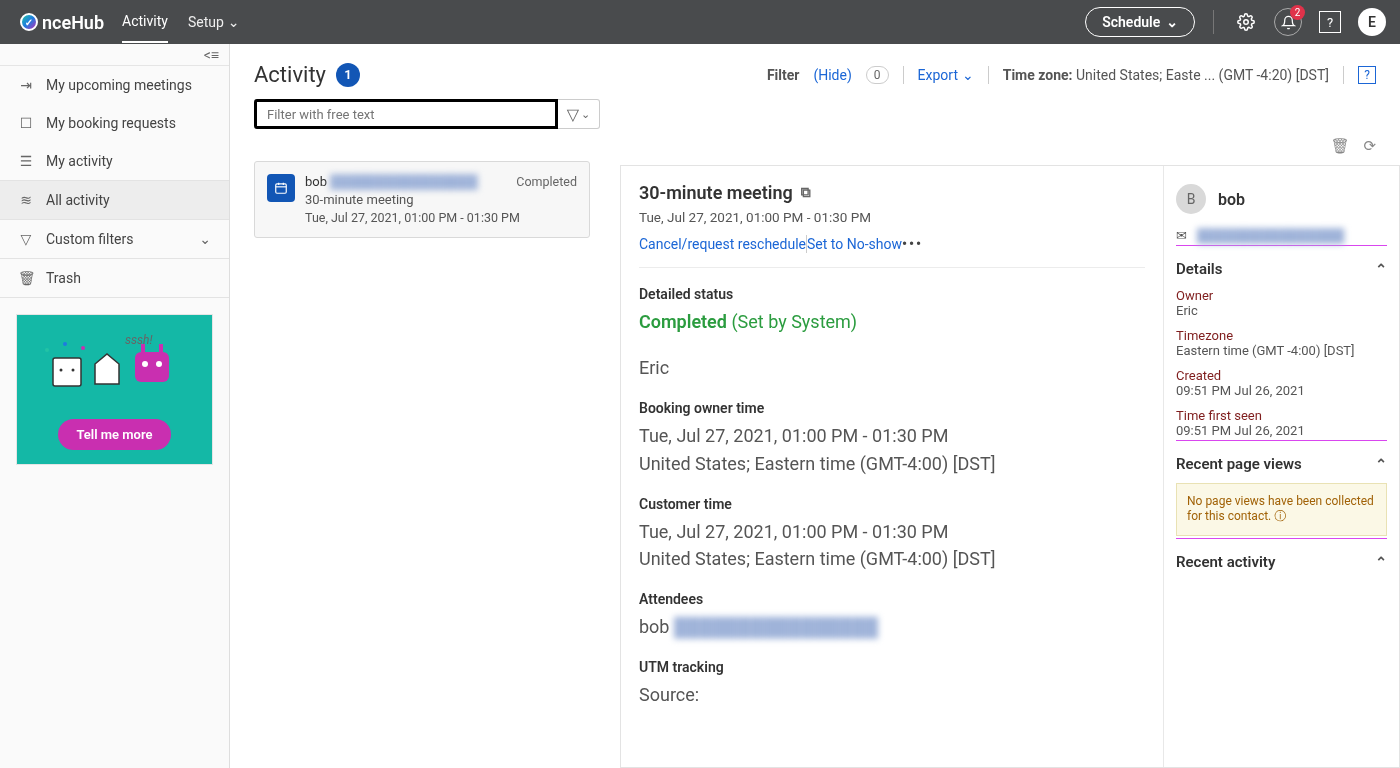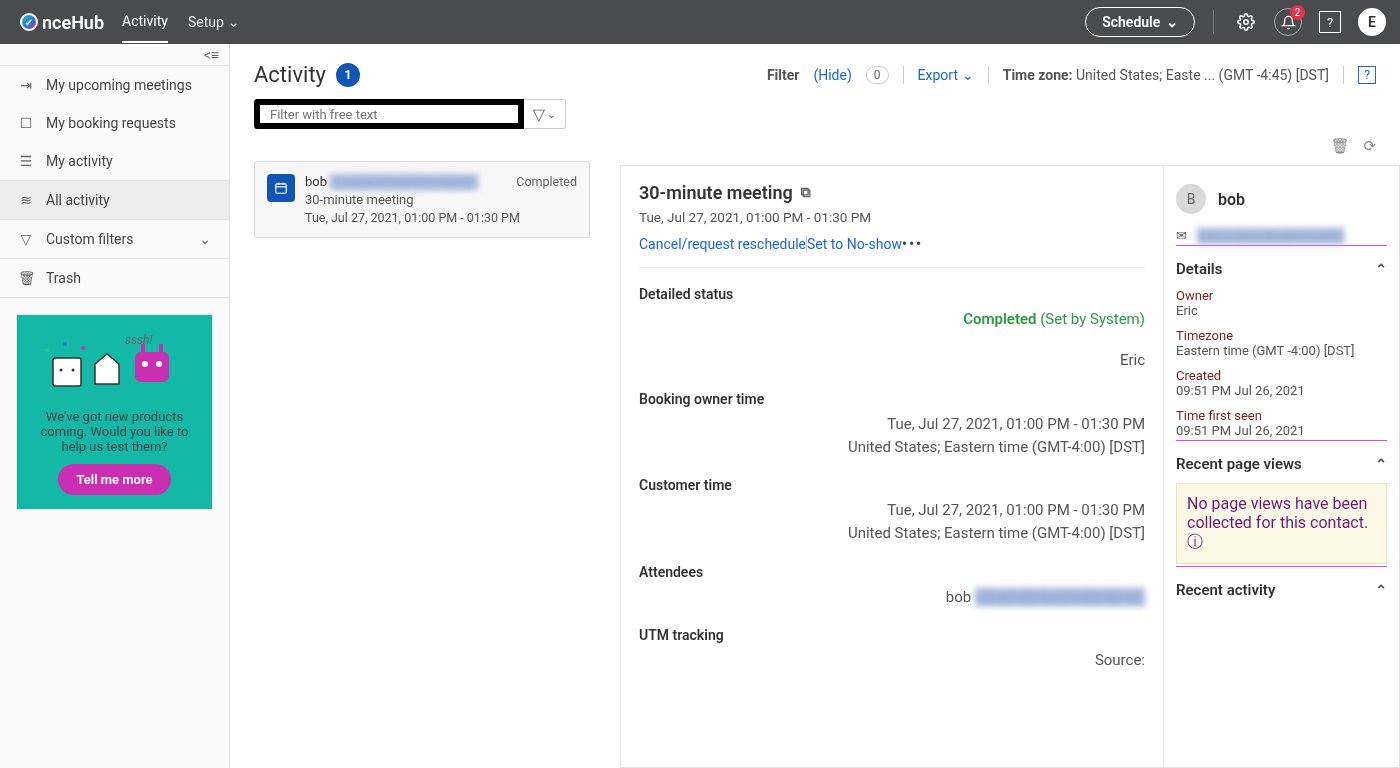--- a/index.html
+++ b/index.html
@@ -46,21 +46,21 @@
 .count-badge { background: #1256b5; color: #fff; border-radius: 50%; width: 24px; height: 24px; display: flex; align-items: center; justify-content: center; font-size: 13px; font-weight: 600; }
 .head-right { margin-left: auto; display: flex; align-items: center; gap: 14px; font-size: 14px; color: #555; }
 .hide-link { color: #1b66d6; cursor: pointer; }
 .zero-pill { border: 1px solid #ccc; border-radius: 999px; padding: 1px 7px; font-size: 12px; color: #666; }
 .export { color: #1b66d6; cursor: pointer; display: flex; align-items: center; gap: 4px; }
 .vdiv { width: 1px; height: 18px; background: #ccc; }
 .help-sq-sm { border: 1px solid #1b66d6; color: #1b66d6; width: 18px; height: 18px; display: flex; align-items: center; justify-content: center; font-size: 12px; cursor: pointer; }
 
 
 .filter-row { display: flex; padding: 0 24px 0 24px; gap: 0; align-items: center; }
-.filter-input { width: 270px; height: 30px; border: 6px solid #000000; border-radius: 3px 0 0 3px; padding: 0 10px; font-size: 13px; }
+.filter-input { width: 304px; height: 30px; border: 3px solid #000000; border-radius: 3px 0 0 3px; padding: 0 10px; font-size: 13px; }
 .filter-drop { height: 30px; border: 1px solid #ccc; border-left: none; border-radius: 0 3px 3px 0; width: 42px; display: flex; align-items: center; justify-content: center; gap: 2px; color: #666; cursor: pointer; }
 
 .list-tools { display: flex; justify-content: flex-end; gap: 14px; padding: 8px 24px 6px 24px; color: #888; font-size: 15px; }
 .list-tools span { cursor: pointer; }
 
 
 .content-split { display: flex; flex: 1; min-height: 0; padding: 0 0 0 24px; gap: 0; }
 
 
 .act-list { width: 336px; }
@@ -78,35 +78,35 @@
 .detail-main { flex: 1; padding: 16px 18px 18px 18px; overflow-y: auto; min-width: 0; }
 .detail-main::-webkit-scrollbar { width: 8px; }
 .detail-main::-webkit-scrollbar-thumb { background: #c8c8c8; border-radius: 4px; }
 .meeting-title { font-size: 18px; font-weight: 600; display: flex; align-items: center; gap: 8px; }
 .meeting-sub { font-size: 13.5px; color: #555; margin-top: 6px; }
 .meeting-actions { margin-top: 10px; font-size: 14px; display: flex; align-items: center; border-bottom: 1px solid #ececec; padding-bottom: 14px; }
 .meeting-actions a { color: #1b66d6; cursor: pointer; }
 .dots { color: #444; letter-spacing: 2px; cursor: pointer; font-weight: 700; }
 .block { margin-top: 18px; }
 .block h4 { font-size: 14px; font-weight: 600; color: #333; margin-bottom: 6px; }
-.block .val { font-size: 15px; color: #555; line-height: 1.55; text-align: right; }
+.block .val { font-size: 18px; color: #555; line-height: 1.55; }
 .completed { color: #2b9c3f; font-weight: 600; }
 .setby { color: #2b9c3f; font-weight: 400; }
 
 
 .contact { width: 236px; border-left: 1px solid #e8e8e8; padding: 18px 12px; overflow-y: auto; }
 .contact-head { display: flex; align-items: center; gap: 12px; }
 .contact-av { width: 30px; height: 30px; border-radius: 50%; background: #d9d9d9; color: #666; display: flex; align-items: center; justify-content: center; font-size: 14px; }
 .contact-name { font-size: 16px; font-weight: 600; }
 .contact-row { display: flex; gap: 10px; align-items: center; margin-top: 14px; font-size: 13px; color: #555; }
 .section { margin-top: 2px; border-top: 1px solid #d946ef; padding-top: 14px; }
 .sec-head { display: flex; justify-content: space-between; align-items: center; font-size: 15px; font-weight: 600; color: #333; cursor: pointer; }
 .sec-body { margin-top: 10px; font-size: 13px; color: #555; display: flex; flex-direction: column; gap: 10px; }
 .sec-lbl { color: #7f1d1d; }
-.notice-box { background: #fbf8e6; border: 1px solid #e9e2b4; padding: 10px; font-size: 16px; color: #701a75; }
+.notice-box { background: #fbf8e6; border: 1px solid #e9e2b4; padding: 10px; font-size: 12px; color: #a16207; }
 
 .chev { font-size: 14px; color: #555; }
 svg { display: block; }
 </style>
 </head>
 <body>
 
 <div class="topbar">
   <div class="logo">
     <span class="check">✓</span>
@@ -192,42 +192,41 @@
             <circle cx="48" cy="18" r="2" fill="#c92fb0"></circle>
             <circle cx="30" cy="14" r="2" fill="#1e7be0"></circle>
           <path d="M60 34 l12 -10 l12 10 v20 h-24 z" fill="#fff" stroke="#333" stroke-width="1.5"></path>
           <rect x="100" y="22" width="34" height="30" rx="6" fill="#c92fb0"></rect>
           <circle cx="110" cy="34" r="3" fill="#fff"></circle>
             <circle cx="124" cy="34" r="3" fill="#fff"></circle>
           <rect x="106" y="14" width="4" height="8" fill="#c92fb0"></rect>
             <rect x="124" y="14" width="4" height="8" fill="#c92fb0"></rect>
         </svg>
       </div>
-      <div>We've got new products coming. Would you like to help us test them?</div>
       <button class="promo-btn">Tell me more</button>
     </div>
   </div>
 
   <div class="main">
     <div class="page-head">
       <span class="page-title">Activity</span>
       <span class="count-badge">1</span>
       <div class="head-right">
         <span><b>Filter</b></span>
         <span class="hide-link">(Hide)</span>
         <span class="zero-pill">0</span>
         <span class="vdiv"></span>
         <span class="export">
           <span>Export</span>
           <span>⌄</span>
         </span>
         <span class="vdiv"></span>
         <span>
           <b>Time zone:</b>
-          <span>United States; Easte ... (GMT -4:45) [DST]</span>
+          <span>United States; Easte ... (GMT -4:20) [DST]</span>
         </span>
         <span class="vdiv"></span>
         <span class="help-sq-sm">?</span>
       </div>
     </div>
 
     <div class="filter-row">
       <input class="filter-input" placeholder="Filter with free text" style="">
       <div class="filter-drop">
         <span>▽</span>

